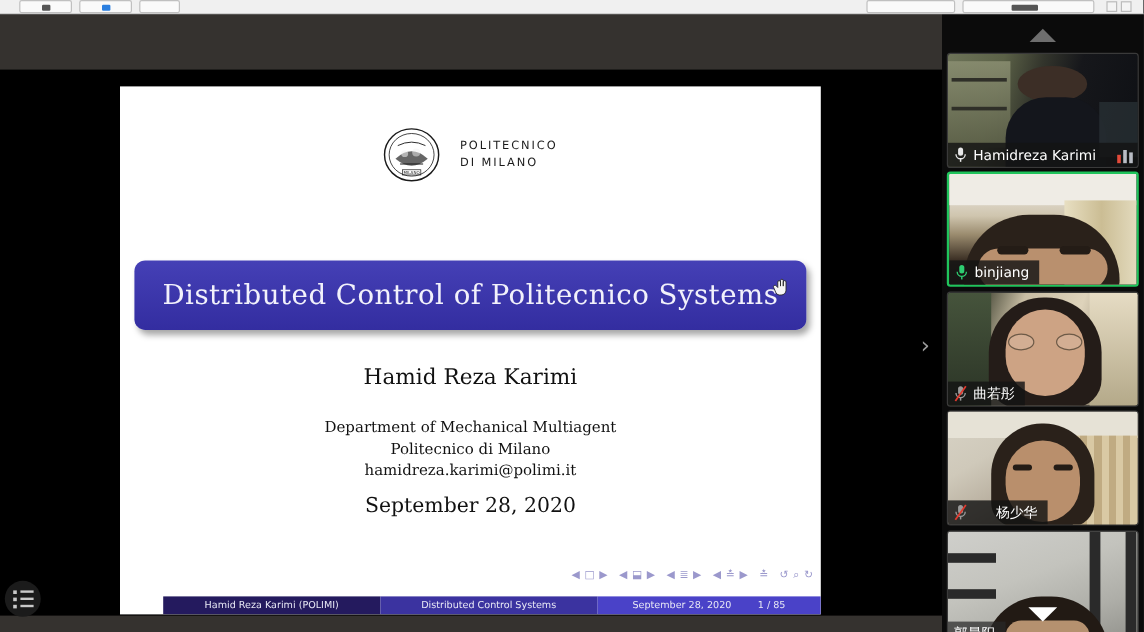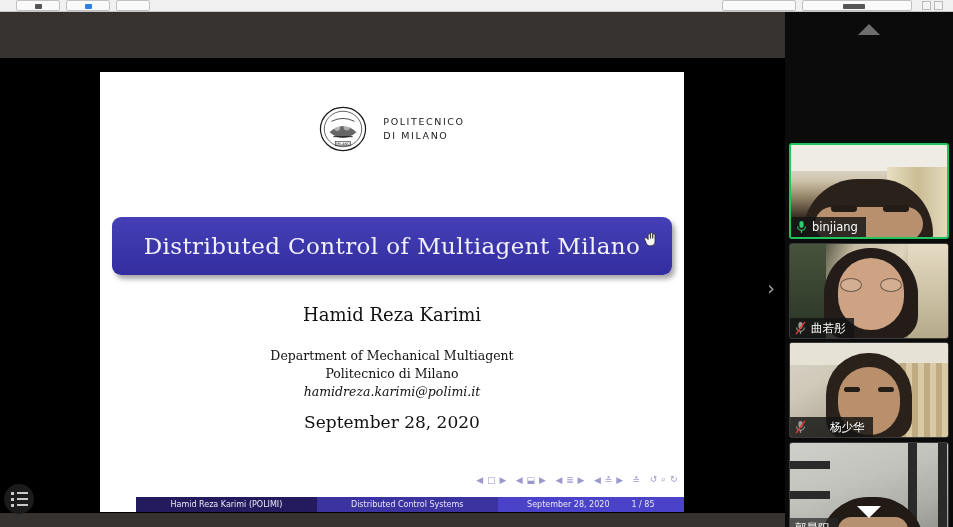--- a/index.html
+++ b/index.html
@@ -64,21 +64,21 @@
   .title-banner span { color:#f2f1fb; font-size:23px; letter-spacing:.4px;
                        font-family:"DejaVu Serif", serif; font-weight:normal; }
 
   .hand-cursor { position:absolute; right:14px; top:14px; width:14px; height:16px; }
 
   .author { position:absolute; left:0; right:0; top:232px; text-align:center;
             font-family:"DejaVu Serif", serif; font-size:18px; color:#111; }
   .affil { position:absolute; left:0; right:0; top:275px; text-align:center;
            font-family:"DejaVu Serif", serif; font-size:12.5px; color:#111;
            line-height:1.45; }
-  .affil .mail { font-style:italic; }
+  .affil .mail { }
   .date { position:absolute; left:0; right:0; top:340px; text-align:center;
           font-family:"DejaVu Serif", serif; font-size:17px; color:#111; }
 
   
   .nav-row { position:absolute; right:6px; bottom:27px;
              display:flex; align-items:center; gap:9px;
              color:#8a87c4; font-size:9px; opacity:.85;
              font-family:"DejaVu Sans", sans-serif; }
   .nav-row span { letter-spacing:.5px; }
 
@@ -176,21 +176,21 @@
           <rect x="34" y="76" width="32" height="9" fill="none" stroke="#1a1a1a" stroke-width="1.2"></rect>
           <text x="50" y="83.5" font-size="7" text-anchor="middle" fill="#1a1a1a" font-family="DejaVu Sans, sans-serif">MILANO</text>
         </svg>
         <div class="logo-text">
           <div>POLITECNICO</div>
           <div>DI MILANO</div>
         </div>
       </div>
 
       <div class="title-banner">
-        <span>Distributed Control of Multiagent Milano</span>
+        <span>Distributed Control of Politecnico Systems</span>
         <svg class="hand-cursor" viewBox="0 0 24 28">
           <path d="M7 15 V7 a2 2 0 0 1 4 0 v6 V5 a2 2 0 0 1 4 0 v8 V7 a2 2 0 0 1 4 0 v12
                    a7 7 0 0 1 -7 7 h-3 a6 6 0 0 1 -5 -4 l-3 -7 a2 2 0 0 1 4 -2 z" fill="#f5f5f5" stroke="#2a2a2a" stroke-width="1.3"></path>
         </svg>
       </div>
 
       <div class="author">Hamid Reza Karimi</div>
 
       <div class="affil">
         <div>Department of Mechanical Multiagent</div>
@@ -236,20 +236,43 @@
         </div>
     </div>
   </div>
 
   <div class="filmstrip">
 
     <div class="scroll-arrow up">
       <div class="tri-up"></div>
     </div>
 
+    <div class="tile" style="top:32px;">
+      <div class="cam" style="background:linear-gradient(105deg,#6d7358 0%,#5b6147 26%,#33352c 44%,#16171b 62%,#0e1014 100%);">
+        <div style="position:absolute;left:0;top:6px;width:52px;height:72px;background:linear-gradient(180deg,#8b8f72,#5c6048);opacity:.85;"></div>
+        <div style="position:absolute;left:3px;top:20px;width:46px;height:3px;background:#2f2f28;"></div>
+        <div style="position:absolute;left:3px;top:44px;width:46px;height:3px;background:#2f2f28;"></div>
+        <div style="position:absolute;left:58px;top:10px;width:58px;height:30px;border-radius:50%;background:#3c2e26;"></div>
+        <div style="position:absolute;left:48px;top:36px;width:84px;height:58px;border-radius:34px 34px 0 0;background:#14161c;"></div>
+        <div style="position:absolute;left:126px;top:40px;width:34px;height:46px;background:#2b3338;opacity:.7;"></div>
+      </div>
+      <div class="namebar" style="width:160px;">
+        <svg class="mic" viewBox="0 0 12 16">
+          <rect x="3.6" y="1" width="4.8" height="8" rx="2.4" fill="#e8e8e8"></rect>
+          <path d="M1.6 7.4 a4.4 4.4 0 0 0 8.8 0" fill="none" stroke="#e8e8e8" stroke-width="1.3"></path>
+          <rect x="5.3" y="11.6" width="1.4" height="3.1" fill="#e8e8e8"></rect>
+        </svg>
+        <span class="nm">Hamidreza Karimi</span>
+      </div>
+      <div class="audio-bars">
+        <i style="height:7px;background:#e24a3a;"></i>
+          <i style="height:11px;"></i>
+          <i style="height:9px;"></i>
+      </div>
+    </div>
 
     <div class="tile active" style="top:131px;">
       <div class="cam" style="background:linear-gradient(180deg,#e9e4dc 0%,#ddd6c8 24%,#cfc5ae 38%,#9a8b6e 55%,#3b2f24 78%,#201913 100%);">
         <div style="position:absolute;left:0;top:0;width:156px;height:26px;background:#efece5;"></div>
         <div style="position:absolute;left:96px;top:22px;width:62px;height:72px;background:linear-gradient(90deg,#e8dfc2,#cbbd94,#e4dcc0);"></div>
         <div style="position:absolute;left:12px;top:34px;width:130px;height:70px;border-radius:64px 64px 18px 18px;background:#2a211a;"></div>
         <div style="position:absolute;left:24px;top:62px;width:108px;height:34px;border-radius:20px;background:#b9906e;"></div>
         <div style="position:absolute;left:40px;top:60px;width:26px;height:7px;border-radius:4px;background:#241c16;"></div>
         <div style="position:absolute;left:92px;top:60px;width:26px;height:7px;border-radius:4px;background:#241c16;"></div>
       </div>

